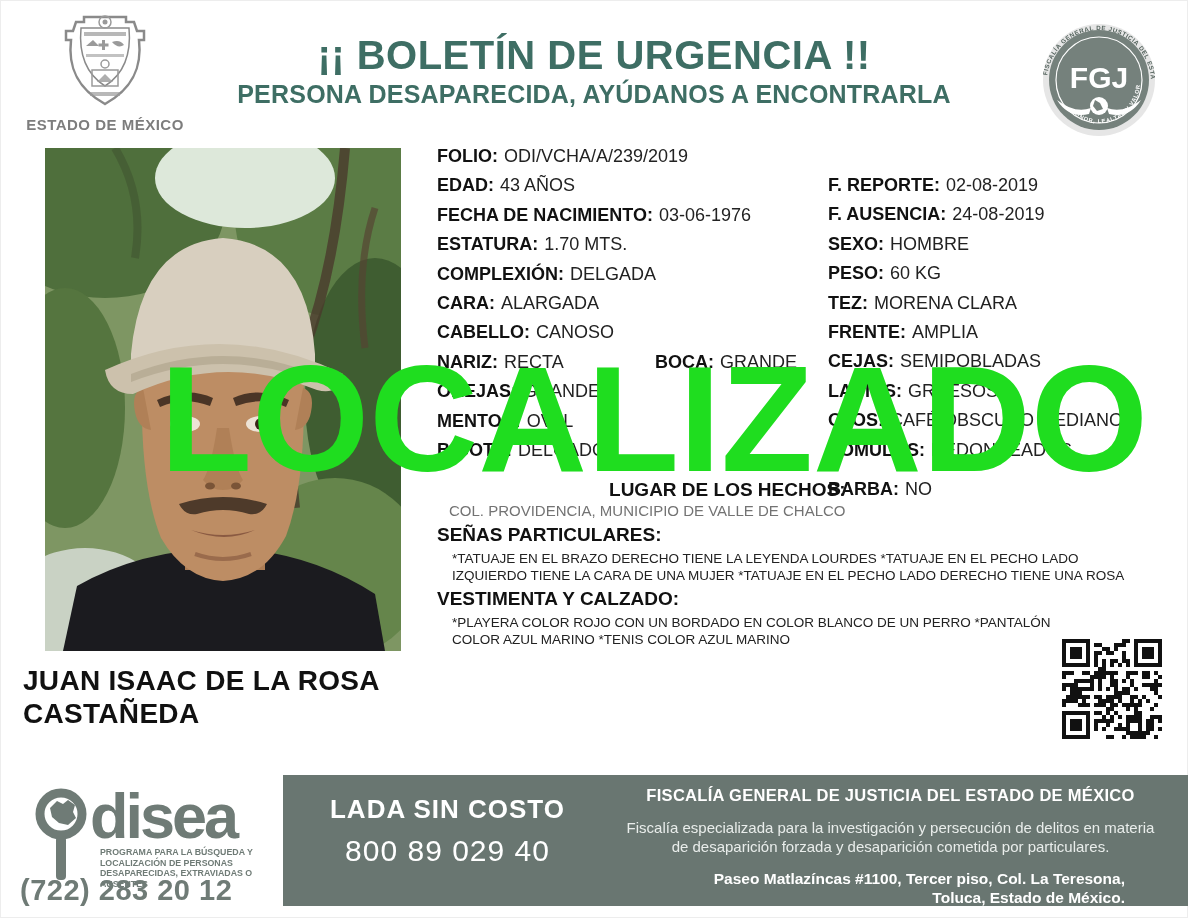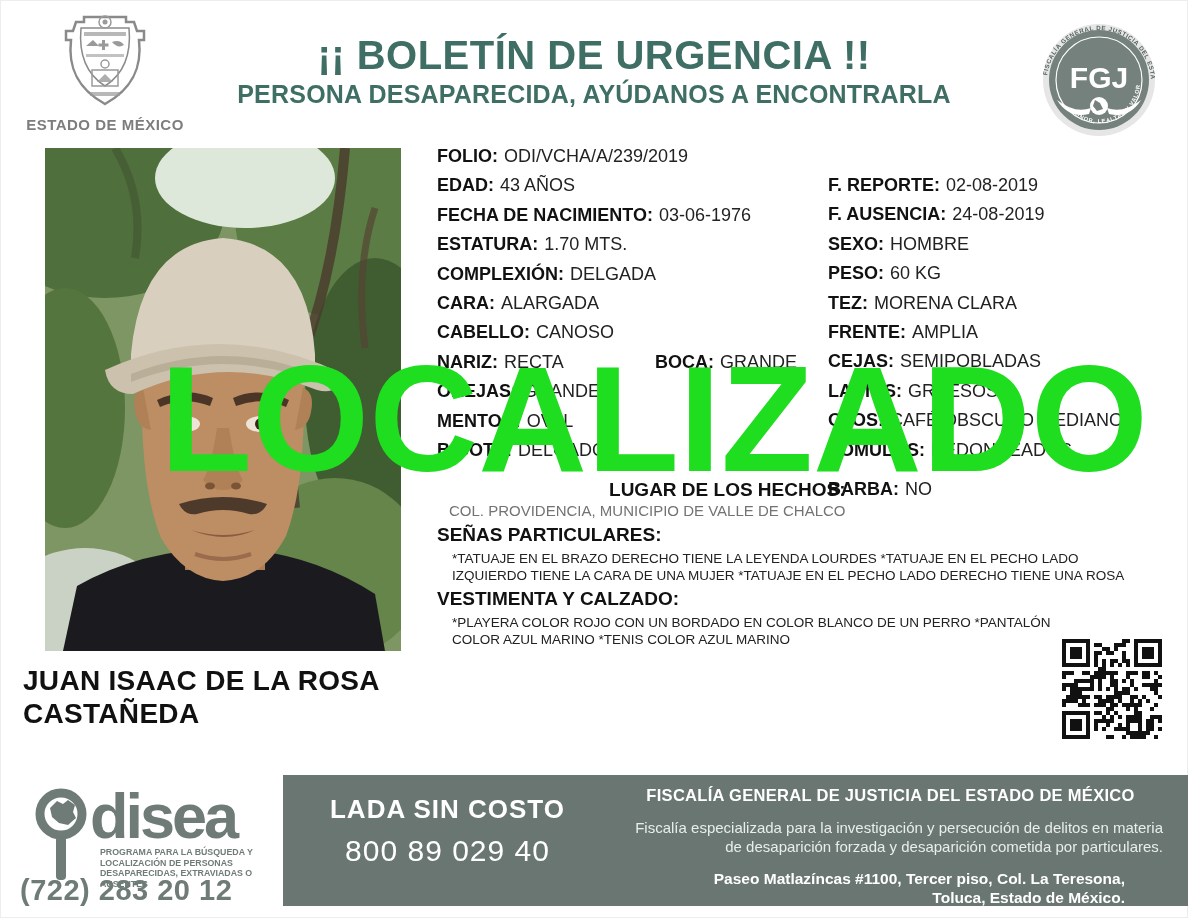--- a/index.html
+++ b/index.html
@@ -52,21 +52,21 @@
   
   .qr{position:absolute;left:1062px;top:639px;width:100px;height:100px;background:#fff;}
 
   
   .panel{position:absolute;left:283px;top:775px;width:1086px;height:131px;background:var(--panel);}
   .lada{position:absolute;left:300px;top:794px;width:295px;text-align:center;color:#fff;}
   .lada-1{font-size:26px;font-weight:bold;letter-spacing:1px;}
   .lada-2{font-size:30px;font-weight:normal;margin-top:9px;letter-spacing:1px;}
   .fisc{position:absolute;left:608px;top:786px;width:565px;color:#fff;}
   .fisc-title{font-size:16.5px;font-weight:bold;text-align:center;letter-spacing:.3px;}
-  .fisc-desc{font-size:15px;color:#E9EDEB;text-align:right;line-height:19px;margin-top:13px;padding:0 10px;}
+  .fisc-desc{font-size:15px;color:#E9EDEB;text-align:center;line-height:19px;margin-top:13px;padding:0 10px;}
   .fisc-addr{font-size:15.5px;font-weight:bold;text-align:right;line-height:19px;margin-top:13px;padding-right:48px;}
 
   .odisea-logo{position:absolute;left:28px;top:786px;width:66px;height:96px;}
   .odisea-brand{position:absolute;left:90px;top:780px;font-size:63px;font-weight:bold;color:var(--graylogo);letter-spacing:-3px;}
   .odisea-program{position:absolute;left:100px;top:847px;width:182px;font-size:8.8px;font-weight:bold;line-height:10.5px;color:var(--graylogo);}
   .odisea-phone{position:absolute;left:20px;top:874px;width:260px;text-align:left;font-size:29px;font-weight:bold;color:var(--graylogo);letter-spacing:.5px;}
 </style>
 </head>
 <body>
 

